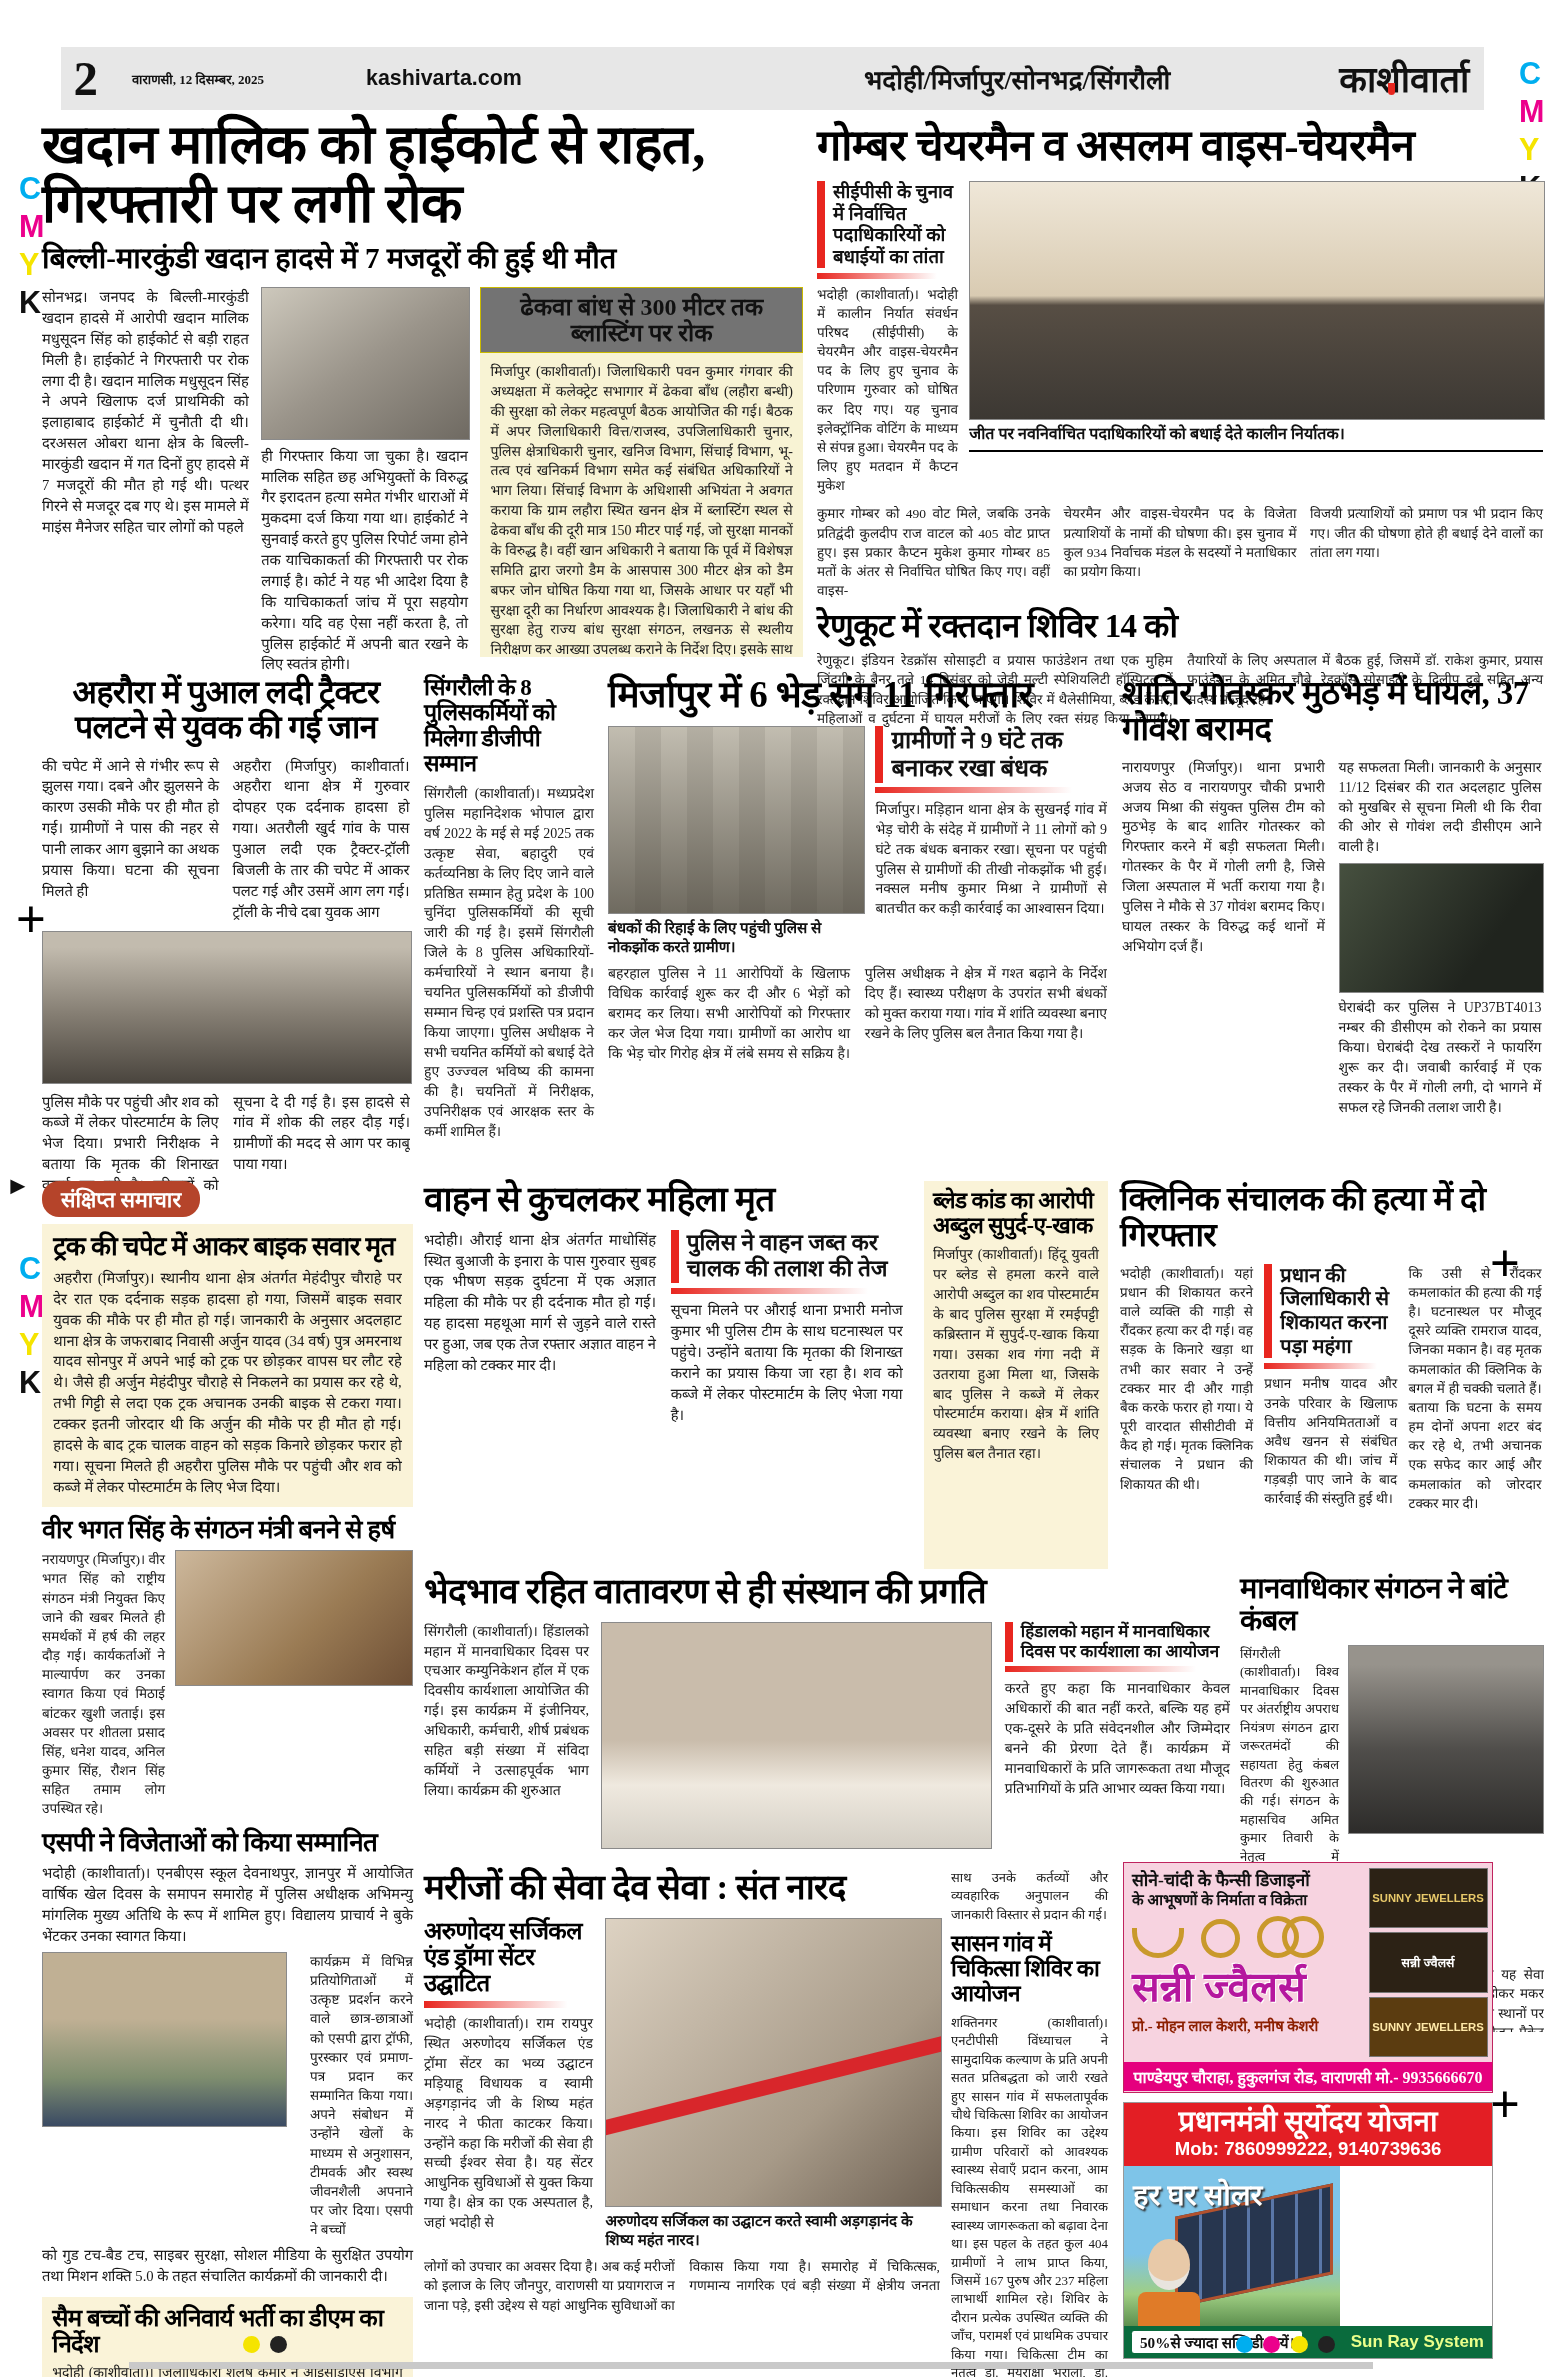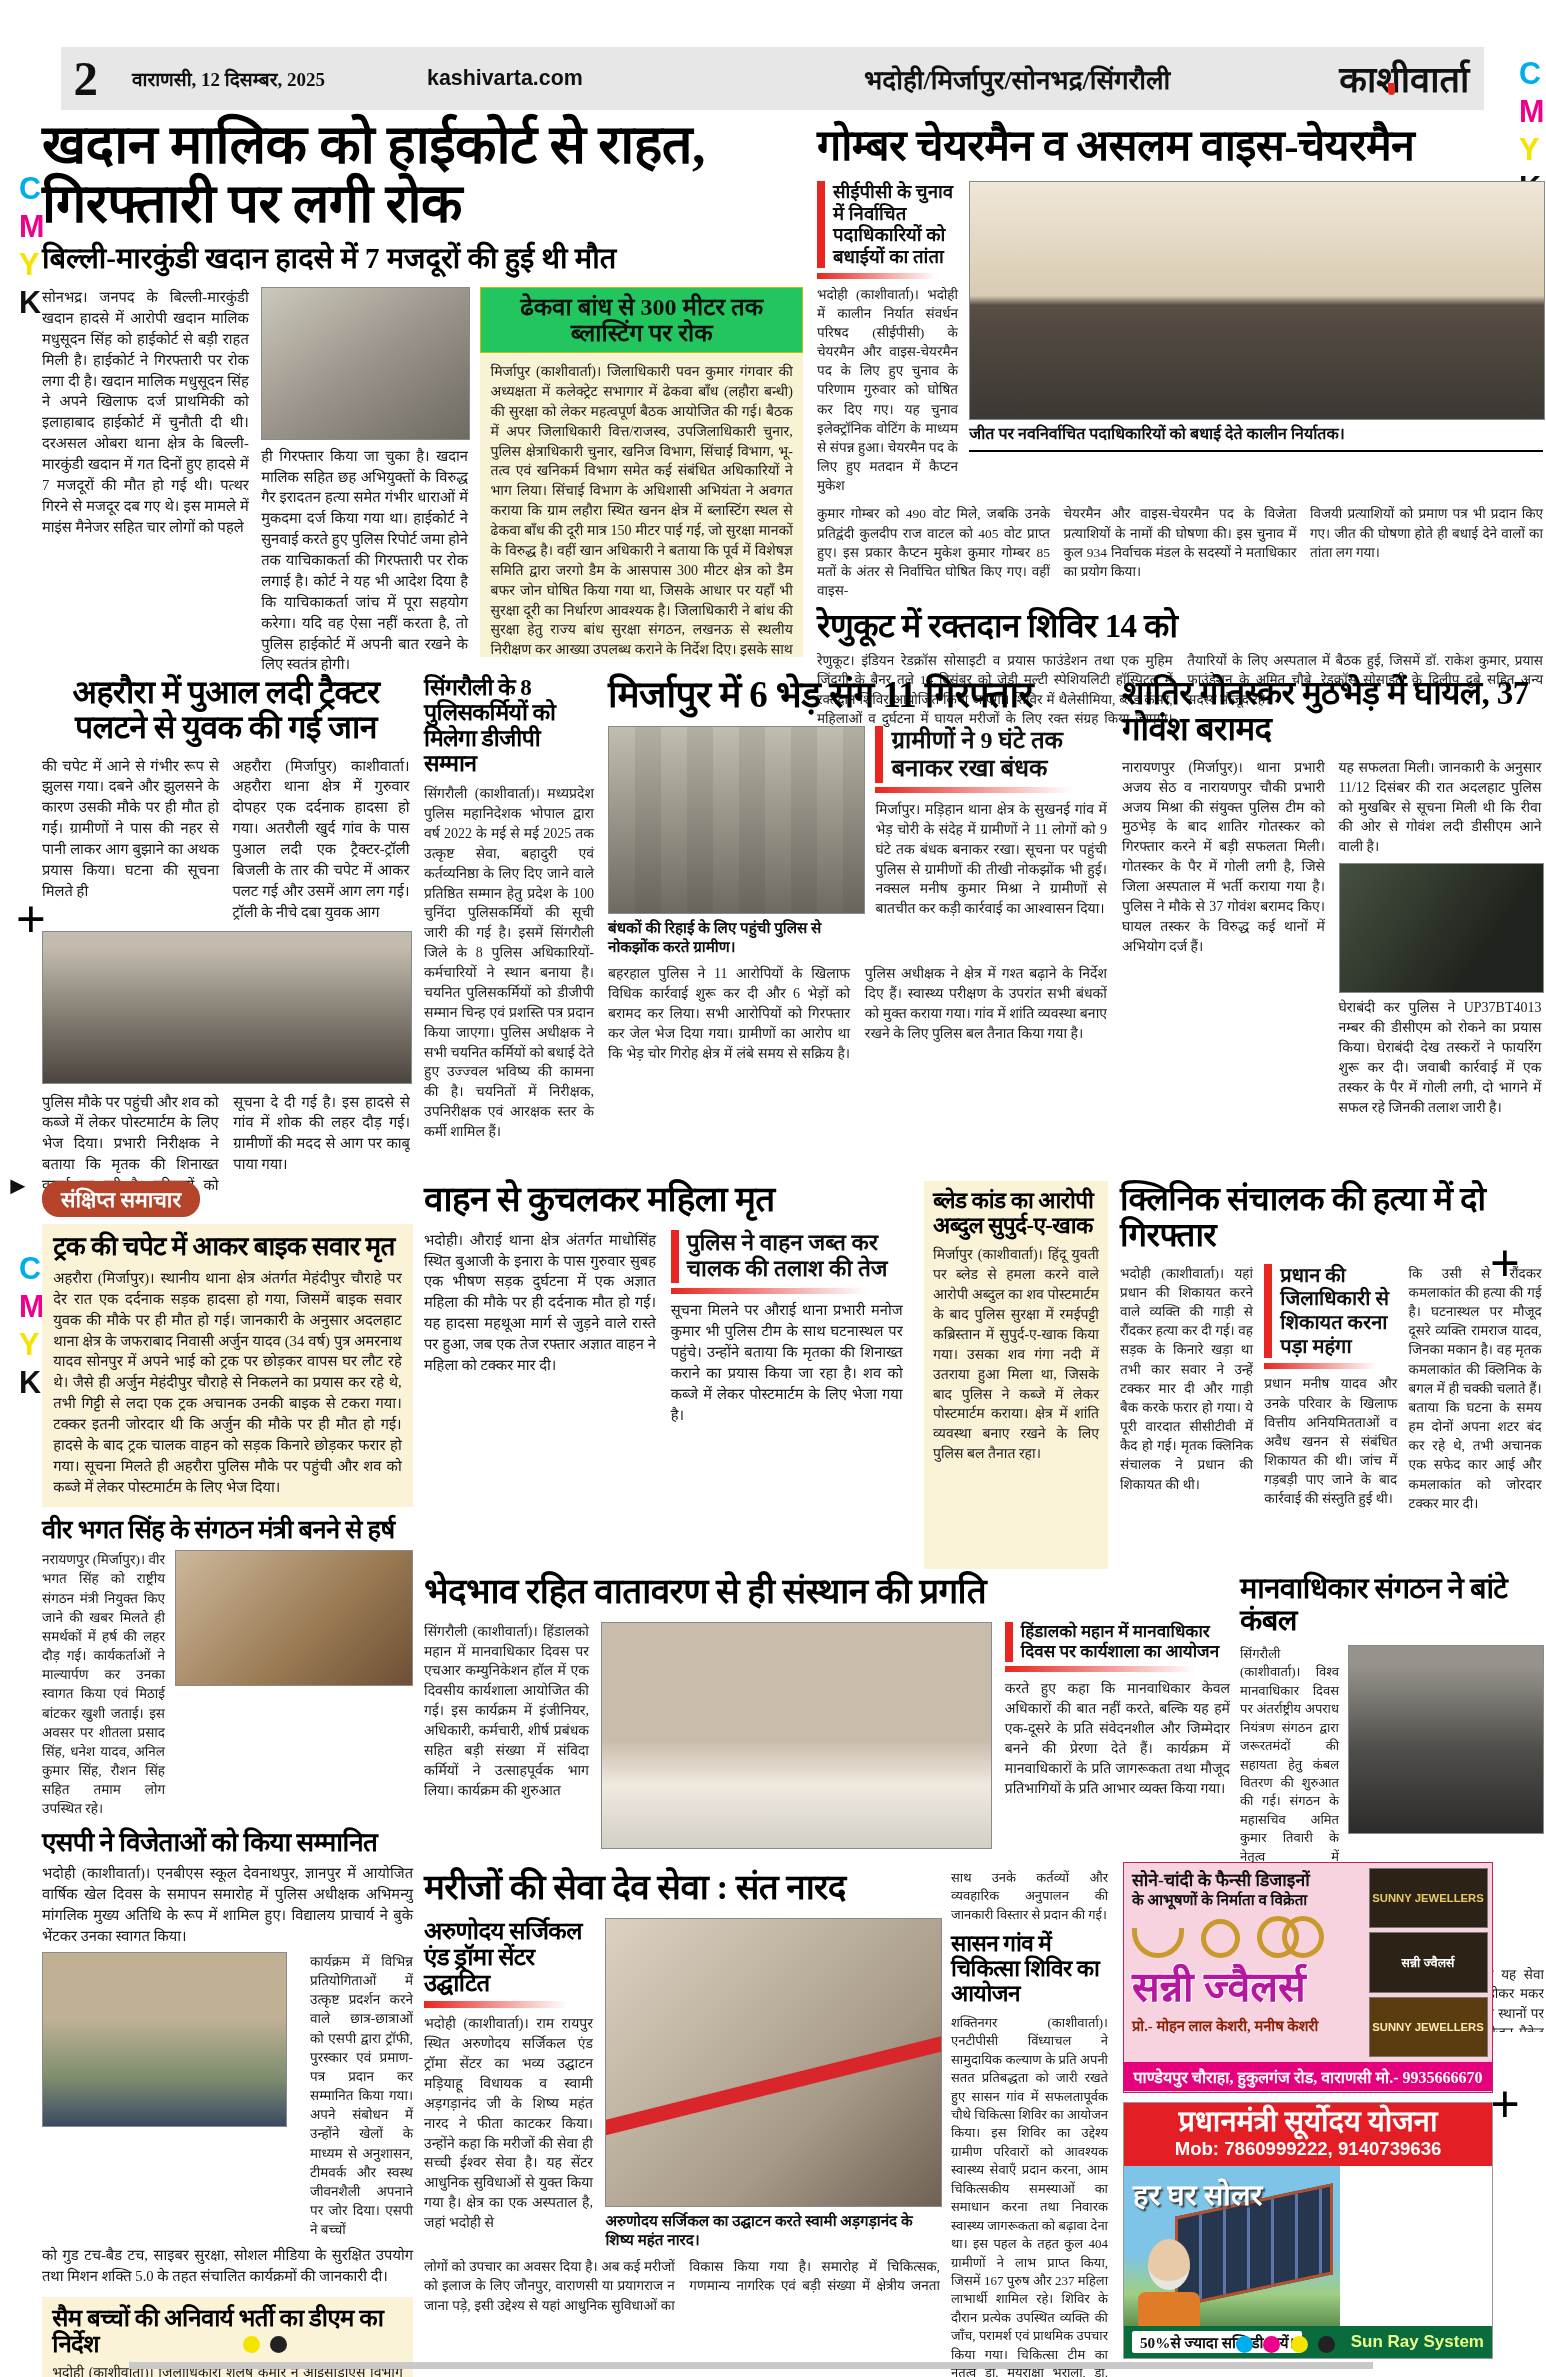--- a/index.html
+++ b/index.html
@@ -10,21 +10,21 @@
   .bodytxt{font-size:14.7px;line-height:1.42;text-align:justify;color:#1a1a1a;}
   .small{font-size:13.5px;}
   .hl{font-weight:bold;color:#000;line-height:1.1;letter-spacing:-0.6px;}
   .cols2{column-count:2;column-gap:14.7px;}
   .photo{border:0.6px solid #8a8a8a;position:relative;overflow:hidden;background:#b9b2a6;}
   .cap{font-weight:bold;font-size:16px;line-height:1.25;margin-top:4.5px;}
   .divider{border:none;border-top:2.3px solid #000;margin:5.6px 0 0 0;}
   .cream{background:#faf3d8;}
   .redL{border-left:8.5px solid #e8261f;padding-left:8px;font-weight:bold;line-height:1.18;}
   .redfade{height:6.2px;background:linear-gradient(to right,#e8261f 0%,rgba(232,38,31,0) 85%);margin-top:4.5px;}
-  .yhead{background:#22c55e;font-weight:bold;text-align:center;padding:5.6px 3.4px;font-size:24px;line-height:1.1;border:1.1px solid #caba00;}
+  .yhead{background:#737373;font-weight:bold;text-align:center;padding:5.6px 3.4px;font-size:24px;line-height:1.1;border:1.1px solid #caba00;}
   .ybody{background:#f8f3d4;padding:9px 10.2px;}
   .brieftab{background:#b5442a;color:#fff;font-weight:bold;font-size:21.4px;border-radius:17px;padding:3.4px 19px;display:inline-block;}
   .cmyk span{display:block;font-family:"Liberation Sans",sans-serif;font-weight:bold;font-size:30.5px;line-height:1.25;}
   .c-c{color:#00aeef;}.c-m{color:#ec008c;}.c-y{color:#f5e400;}.c-k{color:#111;}
   .plus{font-family:"Liberation Sans",sans-serif;font-size:51px;font-weight:normal;color:#000;line-height:34px;}
   .dot{width:17px;height:17px;border-radius:50%;display:inline-block;margin-right:8px;}
   .ph-mine{background:linear-gradient(145deg,#cdc8bc,#9a948a 50%,#6f6a62);}
   .ph-group{background:linear-gradient(#efe7d8 0%,#d9cbb2 48%,#574e44 52%,#3c3833 100%);}
   .ph-crowd{background:linear-gradient(rgba(214,210,198,.55),rgba(96,92,82,.8)),repeating-linear-gradient(90deg,#a9a396 0 26px,#8a8478 26px 52px);}
   .ph-fire{background:linear-gradient(#c2bbae 10%,#847d72 55%,#4a453e);}
@@ -59,21 +59,21 @@
   <span class="c-y">Y</span>
   <span class="c-k">K</span>
 </div>
 <div class="ab" style="left:5.6px;top:1172px;font-size:25px;">►</div>
 <div class="ab plus" style="left:16px;top:903px;">+</div>
 <div class="ab plus" style="left:1490px;top:1247px;">+</div>
 <div class="ab plus" style="left:1490px;top:2088px;">+</div>
 
 <div class="ab" style="left:61px;top:47px;width:1423px;height:63px;background:#e7e7e7;display:flex;align-items:center;">
   <div class="b" style="font-size:49px;margin-left:12.4px;line-height:1;">2</div>
-  <div class="b" style="font-size:19px;margin-left:34px;">वाराणसी, 12 दिसम्बर, 2025</div>
+  <div class="b" style="font-size:13px;margin-left:34px;">वाराणसी, 12 दिसम्बर, 2025</div>
   <div class="b" style="font-size:21.4px;margin-left:102px;font-family:'Liberation Sans',sans-serif;">kashivarta.com</div>
   <div class="b" style="font-size:26px;margin-left:auto;margin-right:169px;">भदोही/मिर्जापुर/सोनभद्र/सिंगरौली</div>
   <div class="b" style="font-size:36px;margin-right:14.7px;position:relative;">
     <span>काशीवार्ता</span>
     <span style="position:absolute;left:49px;top:29px;width:6.8px;height:12.4px;background:#e8261f;border-radius:0 0 4.5px 4.5px;"></span>
   </div>
 </div>
 
 <div class="ab" style="left:42px;top:116px;width:761px;">
   <div class="hl" style="font-size:54px;">खदान मालिक को हाईकोर्ट से राहत, गिरफ्तारी पर लगी रोक</div>

